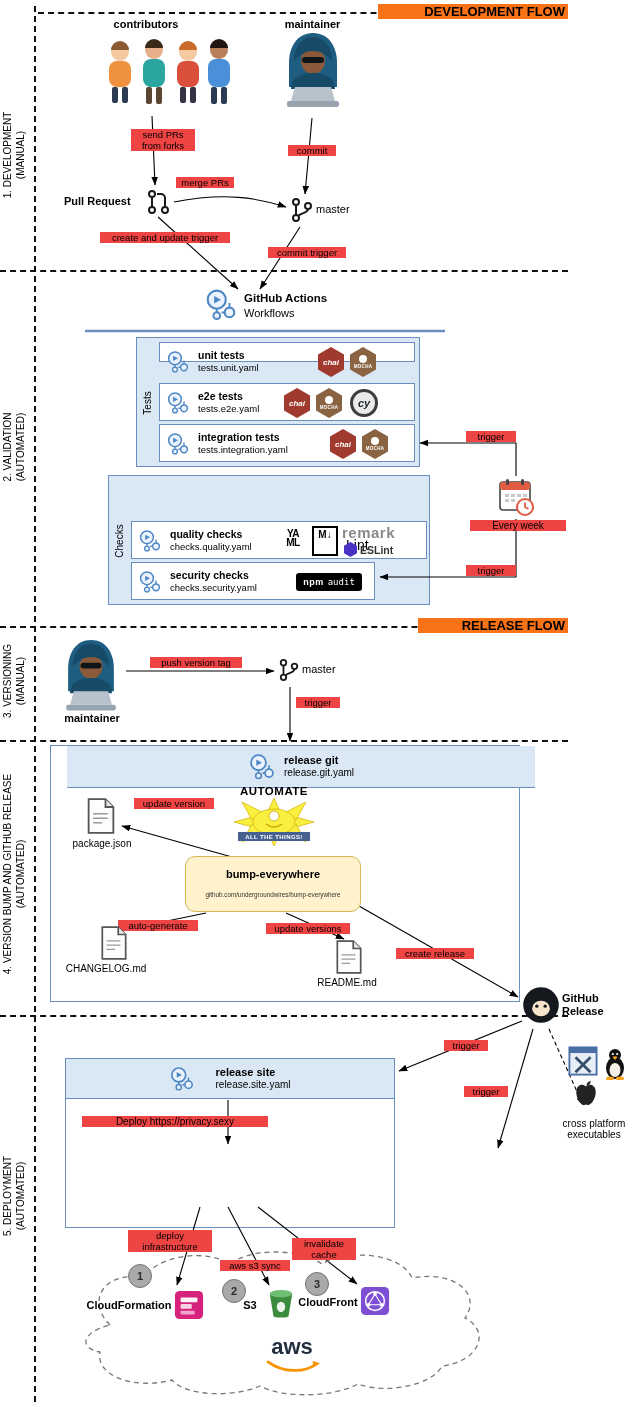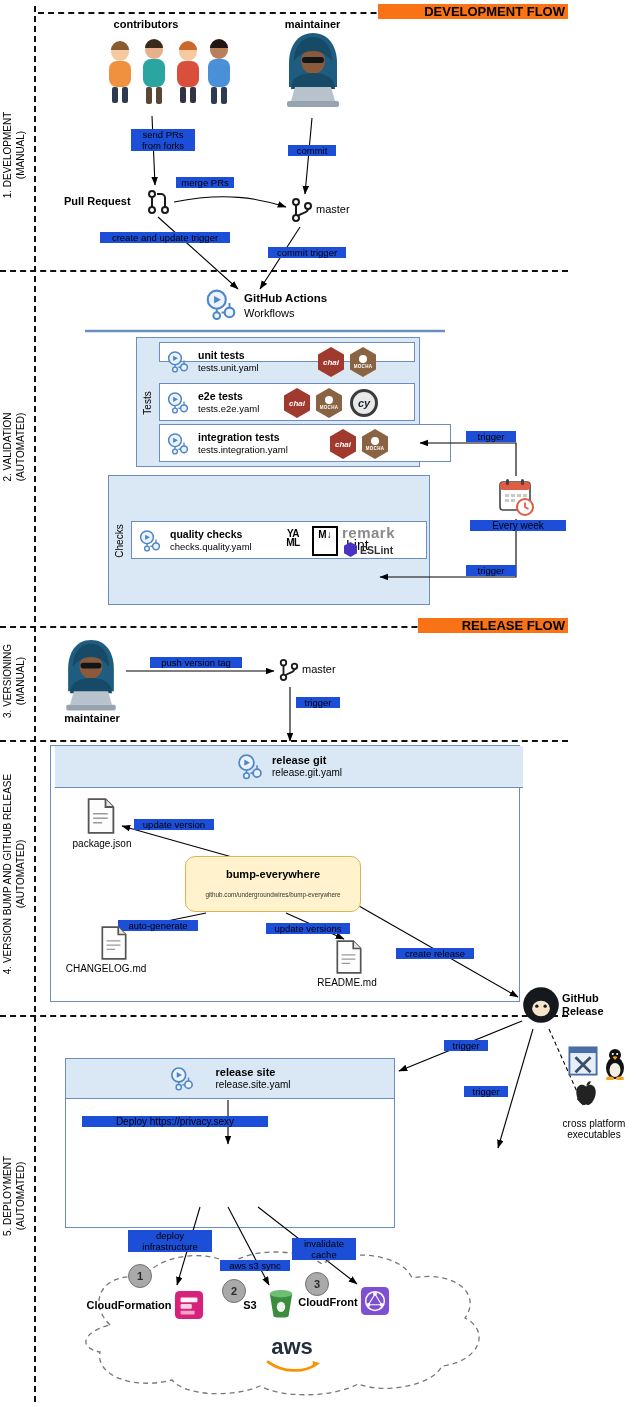--- a/index.html
+++ b/index.html
@@ -5,21 +5,21 @@
   * { margin:0; padding:0; box-sizing:border-box; }
   html,body { background:#fff; }
   body { font-family:"Liberation Sans", sans-serif; color:#000; }
   .canvas { position:relative; width:636px; height:1407px; background:#fff; }
   .abs { position:absolute; }
   .dashH { position:absolute; border-top:2px dashed #111; height:0; }
   .dashV { position:absolute; border-left:2px dashed #111; width:0; }
   .flowhead { position:absolute; font-weight:bold; font-size:13px; text-align:right; background:#f97316; padding:0 3px; }
   .rot2 { position:absolute; height:26px; line-height:13px; font-size:10px; text-align:center; transform:rotate(-90deg); white-space:nowrap; }
   .rotg { position:absolute; height:14px; line-height:14px; font-size:10px; text-align:center; transform:rotate(-90deg); }
-  .lbl { position:absolute; font-size:9.5px; line-height:11px; text-align:center; background:#1d4ed8; padding:0 1px; }
+  .lbl { position:absolute; font-size:9.5px; line-height:11px; text-align:center; background:#ef4444; padding:0 1px; }
   .nlabel { position:absolute; font-size:10px; text-align:center; }
   .bold { font-weight:bold; }
   .bluebox { position:absolute; background:#dae8f5; border:1px solid #6c8ebf; }
   .whitebox { position:absolute; background:#fff; border:1px solid #6c8ebf; }
   .yellowbox { position:absolute; background:#fff2cc; border:1px solid #d6b656; border-radius:10px; }
   .node-title { font-size:10.5px; font-weight:bold; line-height:13px; white-space:nowrap; }
   .node-file { font-size:9.5px; line-height:12px; white-space:nowrap; }
   .hexwrap { position:absolute; width:26px; height:30px; background:var(--hex,#a0392e);
              clip-path:polygon(50% 0,100% 25%,100% 75%,50% 100%,0 75%,0 25%);
              display:flex; align-items:center; justify-content:center; flex-direction:column; }
@@ -274,21 +274,21 @@
         <span class="chai-txt">chai</span>
       </span>
       <span class="hexwrap" style="left:156px;top:4px;--hex:#8a6343">
         <span class="mocha-dot"></span>
         <span class="mocha-txt">MOCHA</span>
       </span>
       <span class="cywrap" style="left:190px;top:5px">
         <span class="cy-txt">cy</span>
       </span>
     </div>
-    <div class="whitebox" style="left:22px;top:86px;width:292px;height:38px">
+    <div class="whitebox" style="left:22px;top:86px;width:256px;height:38px">
       <svg class="icon" style="left:6px;top:7px" width="24" height="24">
           <use href="#sym-gha"></use>
         </svg>
       <div class="abs" style="left:38px;top:6px">
         <div class="node-title">integration tests</div>
         <div class="node-file">tests.integration.yaml</div>
       </div>
       <span class="hexwrap" style="left:170px;top:4px;--hex:#a0392e">
         <span class="chai-txt">chai</span>
       </span>
@@ -316,24 +316,37 @@
       <span class="mdwrap" style="left:180px;top:4px">
         <div class="md-line1">M↓</div>
         <div class="md-line2">Lint</div>
       </span>
       <span class="remark-txt" style="left:210px;top:2px">remark</span>
       <span class="eslintwrap" style="left:212px;top:20px">
         <span class="eslint-hex"></span>
         <span class="eslint-txt">ESLint</span>
       </span>
     </div>
+    <div class="whitebox" style="left:22px;top:86px;width:244px;height:38px">
+      <svg class="icon" style="left:6px;top:7px" width="24" height="24">
+          <use href="#sym-gha"></use>
+        </svg>
+      <div class="abs" style="left:38px;top:6px">
+        <div class="node-title">security checks</div>
+        <div class="node-file">checks.security.yaml</div>
+      </div>
+      <span class="npmaudit" style="left:164px;top:10px">
+        <span class="npm-txt">npm</span>
+        <span class="audit-txt">audit</span>
+      </span>
+    </div>
   </div>
 
   <div class="whitebox" style="left:50px;top:745px;width:470px;height:257px">
-    <div class="abs" style="left:4px;top:0;width:100%;height:42px;background:#dae8f5;border-bottom:1px solid #6c8ebf;display:flex;align-items:center;justify-content:center;gap:8px">
+    <div class="abs" style="left:16px;top:0;width:100%;height:42px;background:#dae8f5;border-bottom:1px solid #6c8ebf;display:flex;align-items:center;justify-content:center;gap:8px">
       <svg width="28" height="28">
           <use href="#sym-gha"></use>
         </svg>
       <div>
         <div class="node-title" style="font-size:11px">release git</div>
         <div class="node-file" style="font-size:10px">release.git.yaml</div>
       </div>
     </div>
   </div>
 
@@ -431,22 +444,29 @@
   <svg class="icon" style="left:278px;top:658px" width="22" height="24">
       <use href="#sym-branch"></use>
     </svg>
   <div class="nlabel" style="left:302px;top:663px;width:50px;text-align:left;font-size:11px">master</div>
   <div class="lbl" style="left:296px;top:697px;width:44px">trigger</div>
 
   <svg class="icon" style="left:86px;top:798px" width="30" height="36">
       <use href="#sym-file"></use>
     </svg>
   <div class="nlabel" style="left:56px;top:838px;width:92px">package.json</div>
-  <div class="lbl" style="left:134px;top:819px;width:80px">update version</div>
-
+  <div class="lbl" style="left:134px;top:798px;width:80px">update version</div>
+
+  <div class="abs" style="left:232px;top:785px;width:84px;height:70px">
+    <div class="meme-top">AUTOMATE</div>
+    <svg style="display:block;margin-top:1px" width="84" height="48">
+        <use href="#sym-burst"></use>
+      </svg>
+    <div class="meme-banner">ALL THE THINGS!</div>
+  </div>
 
   <div class="yellowbox" style="left:185px;top:856px;width:176px;height:56px">
     <div class="ybox-title" style="top:11px">bump-everywhere</div>
     <div class="ybox-sub" style="top:34px">github.com/undergroundwires/bump-everywhere</div>
   </div>
 
   <div class="lbl" style="left:118px;top:920px;width:80px">auto-generate</div>
   <svg class="icon" style="left:100px;top:926px" width="28" height="34">
       <use href="#sym-file"></use>
     </svg>

